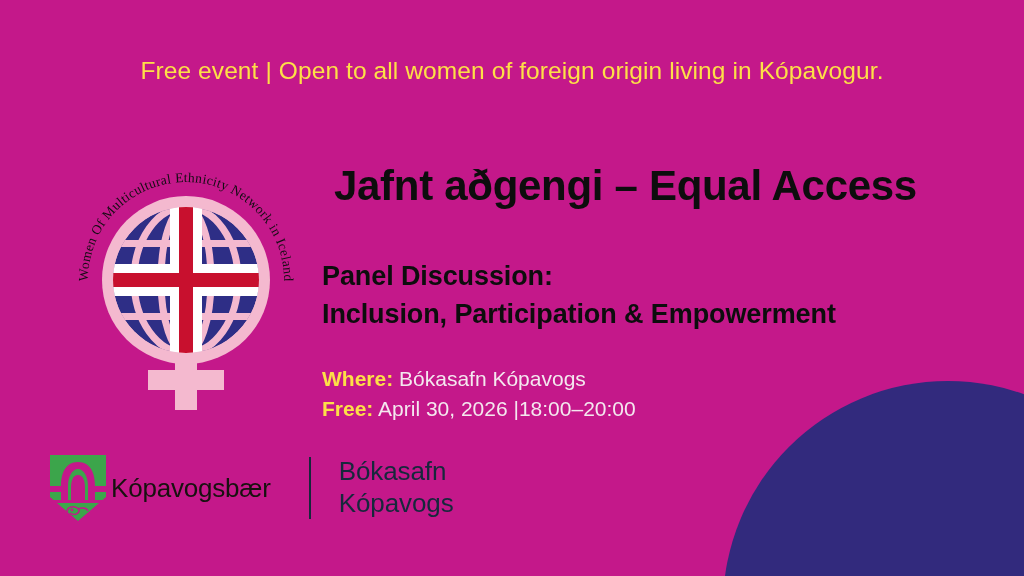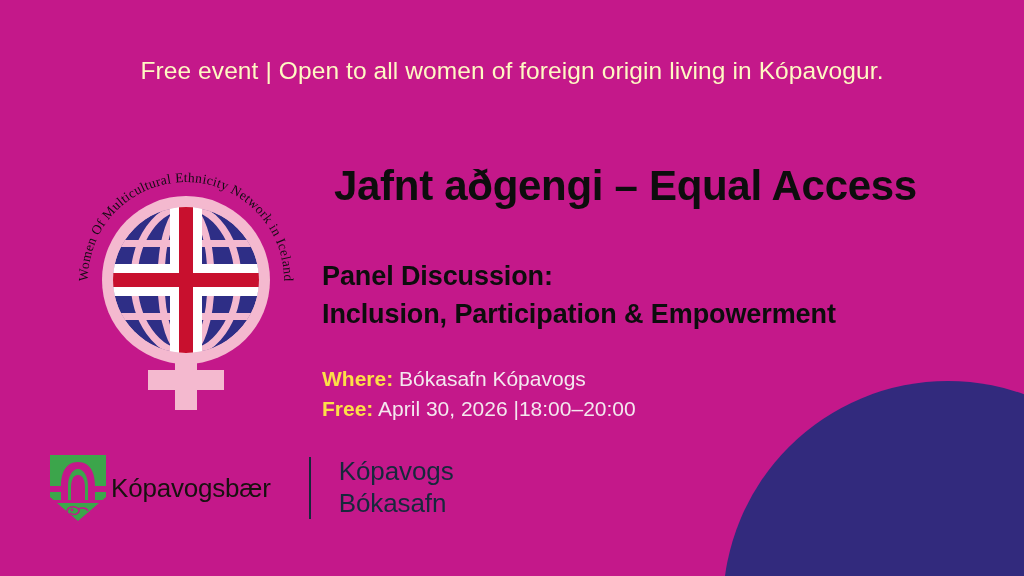--- a/index.html
+++ b/index.html
@@ -28,21 +28,21 @@
     background: #322a7d;
   }
 
   
   .header-line {
     position: absolute;
     left: 0;
     top: 56px;
     width: 1024px;
     text-align: center;
-    color: #fef9c3;
+    color: #fde047;
     font-size: 24.5px;
     font-weight: 400;
     letter-spacing: 0.1px;
     line-height: 1.2;
     white-space: nowrap;
   }
 
   
   .logo-wrap {
     position: absolute;
@@ -214,19 +214,19 @@
         <path d="M28 54 C32 52 37 53 38 56"></path>
         <circle cx="22" cy="55" r="1.4" fill="#c4188a" stroke="none"></circle>
       </g>
     </svg>
 
     <div class="kb-name">Kópavogsbær</div>
 
     <div class="divider"></div>
 
     <div class="lib-name">
+      <div>Bókasafn</div>
       <div>Kópavogs</div>
-      <div>Bókasafn</div>
     </div>
 
   </div>
 
 </div>
 
 </body></html>

